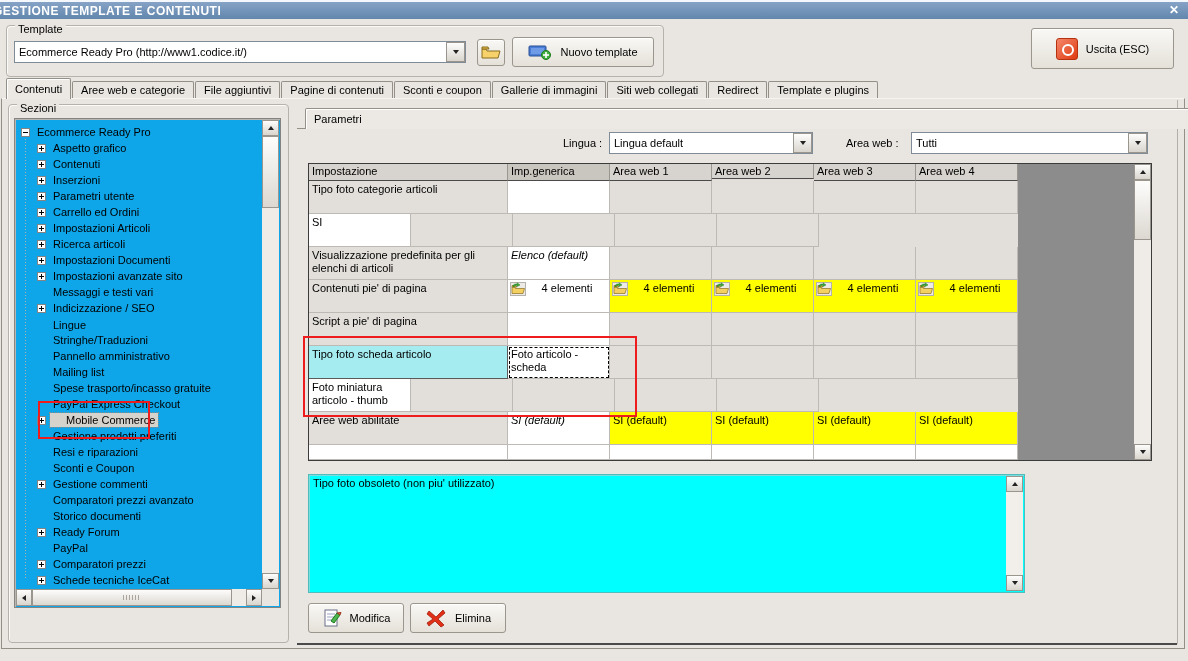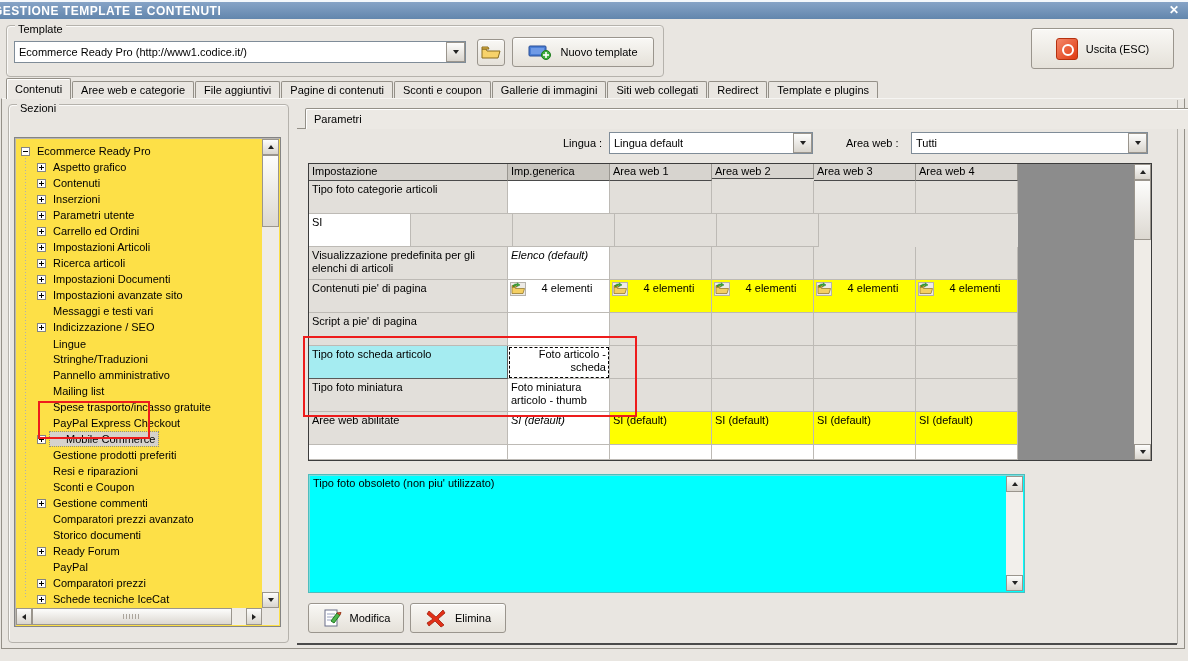--- a/index.html
+++ b/index.html
@@ -27,41 +27,41 @@
   .sb-track{background:#efece7;}
   .grip{background:repeating-linear-gradient(90deg,#aaa49b 0 1px,transparent 1px 3px);height:5px;}
 
   
   .tabstrip{left:6px;top:79px;height:20px;display:flex;align-items:flex-end;}
   .tab{height:17px;line-height:17px;padding:0 8px;border:1px solid #949088;border-bottom:none;border-radius:2px 2px 0 0;background:#e9e6e1;margin-right:1px;white-space:nowrap;}
   .tab.sel{height:20px;line-height:20px;background:#ece9e4;position:relative;z-index:3;box-shadow:inset 1px 1px 0 #fff;}
   .tabpage{left:1px;top:98px;width:1184px;height:551px;border:1px solid #949088;border-top:1px solid #f6f5f2;box-sizing:border-box;background:#e9e6e1;}
 
   
-  .treebox{left:14px;top:118px;width:267px;height:490px;background:#fde047;border:1px solid #848484;box-shadow:inset 1px 1px 0 #b9b6b0;box-sizing:border-box;overflow:hidden;margin-top:19px;}
+  .treebox{left:14px;top:118px;width:267px;height:490px;background:#0ea5e9;border:1px solid #848484;box-shadow:inset 1px 1px 0 #b9b6b0;box-sizing:border-box;overflow:hidden;}
   .tree-row{position:absolute;left:0;height:16px;display:flex;align-items:center;white-space:nowrap;}
   .expbox{width:9px;height:9px;box-sizing:border-box;border:1px solid #848484;background:#fff;position:relative;margin-right:4px;flex:none;}
   .expbox::before{content:"";position:absolute;left:1px;right:1px;top:3px;height:1px;background:#000;}
   .expbox.plus::after{content:"";position:absolute;top:1px;bottom:1px;left:3px;width:1px;background:#000;}
   .tree-label{padding:0 3px;line-height:14px;}
   .tree-label.sel{background:#d6d2cc;outline:1px dotted #8a8a8a;padding-left:16px;}
   .guide{position:absolute;left:10px;top:14px;width:1px;background:repeating-linear-gradient(#b0b0b0 0 1px,transparent 1px 3px);}
 
   
   .grid{left:308px;top:163px;width:844px;height:298px;border:1px solid #3c3c3c;box-sizing:border-box;background:#e2dfda;}
   .grid-rows{position:absolute;left:0;top:0;width:709px;}
   .grow{display:flex;}
   .gcell{box-sizing:border-box;border-right:1px solid #bdbab5;border-bottom:1px solid #bdbab5;padding:2px 3px;overflow:hidden;background:#e2dfda;line-height:13px;}
   .gcell.hdr{background:#d7d4cf;border-right:1px solid #9a9791;border-bottom:1px solid #4a4a4a;padding:1px 3px;}
   .gcell.hdr.pressed{background:#c9c6c0;}
   .gcell.white{background:#fff;}
   .gcell.yellow{background:#ffff00;}
   .gcell.cyan{background:#a5ecf1;border-right:1px solid #5a5a5a;border-bottom:1px solid #5a5a5a;}
   .gcell.italic{font-style:italic;}
-  .gcell.selcell{outline:1px dashed #000;outline-offset:-2px;text-align:right;}
+  .gcell.selcell{outline:1px dashed #000;outline-offset:-2px;}
   .gcell .ctr{flex:1;text-align:center;}
   .gcell.iconcell{display:flex;align-items:flex-start;padding:2px;}
   .deadzone{position:absolute;left:709px;top:0;bottom:0;width:117px;background:#8c8c8c;}
   .gridvsb{position:absolute;right:0;top:0;bottom:0;width:17px;}
 
   
   .descbox{left:308px;top:474px;width:717px;height:119px;background:#00ffff;border:1px solid #4fbdbd;box-shadow:inset 1px 1px 0 #7adede;box-sizing:border-box;}
   .desc-text{position:absolute;left:4px;top:2px;right:22px;}
   .descsb{position:absolute;right:1px;top:1px;bottom:1px;width:17px;background:#f2efeb;}
 
@@ -384,21 +384,20 @@
       </div>
       <div class="grow">
         <div class="gcell cyan" style="width: 199px; height: 33px;">Tipo foto scheda articolo</div>
         <div class="gcell white selcell" style="width: 102px; height: 33px;">Foto articolo - scheda</div>
         <div class="gcell" style="width: 102px; height: 33px;"></div>
         <div class="gcell" style="width: 102px; height: 33px;"></div>
         <div class="gcell" style="width: 102px; height: 33px;"></div>
         <div class="gcell" style="width: 102px; height: 33px;"></div>
       </div>
       <div class="grow">
-        <div class="gcell" style="width: 199px; height: 33px;">Tipo foto miniatura</div>
         <div class="gcell white" style="width: 102px; height: 33px;">Foto miniatura articolo - thumb</div>
         <div class="gcell" style="width: 102px; height: 33px;"></div>
         <div class="gcell" style="width: 102px; height: 33px;"></div>
         <div class="gcell" style="width: 102px; height: 33px;"></div>
         <div class="gcell" style="width: 102px; height: 33px;"></div>
       </div>
       <div class="grow">
         <div class="gcell" style="width: 199px; height: 33px;">Aree web abilitate</div>
         <div class="gcell white italic" style="width: 102px; height: 33px;">SI (default)</div>
         <div class="gcell yellow" style="width: 102px; height: 33px;">SI (default)</div>

